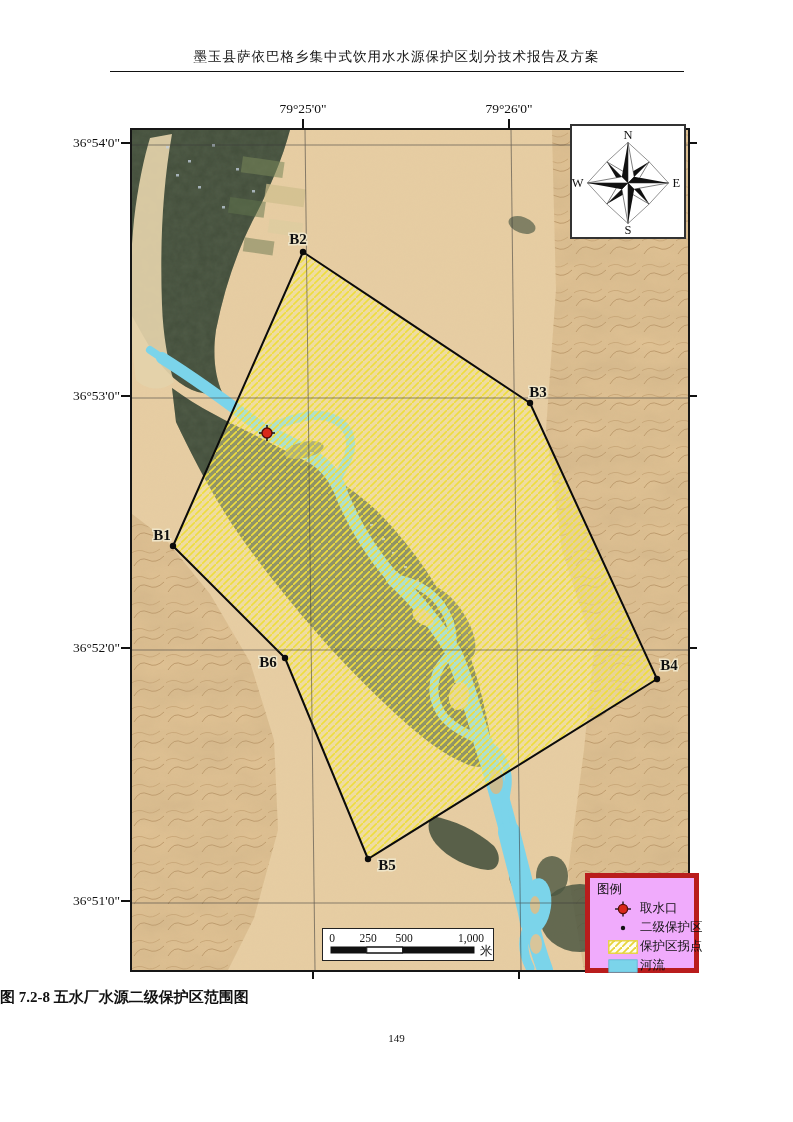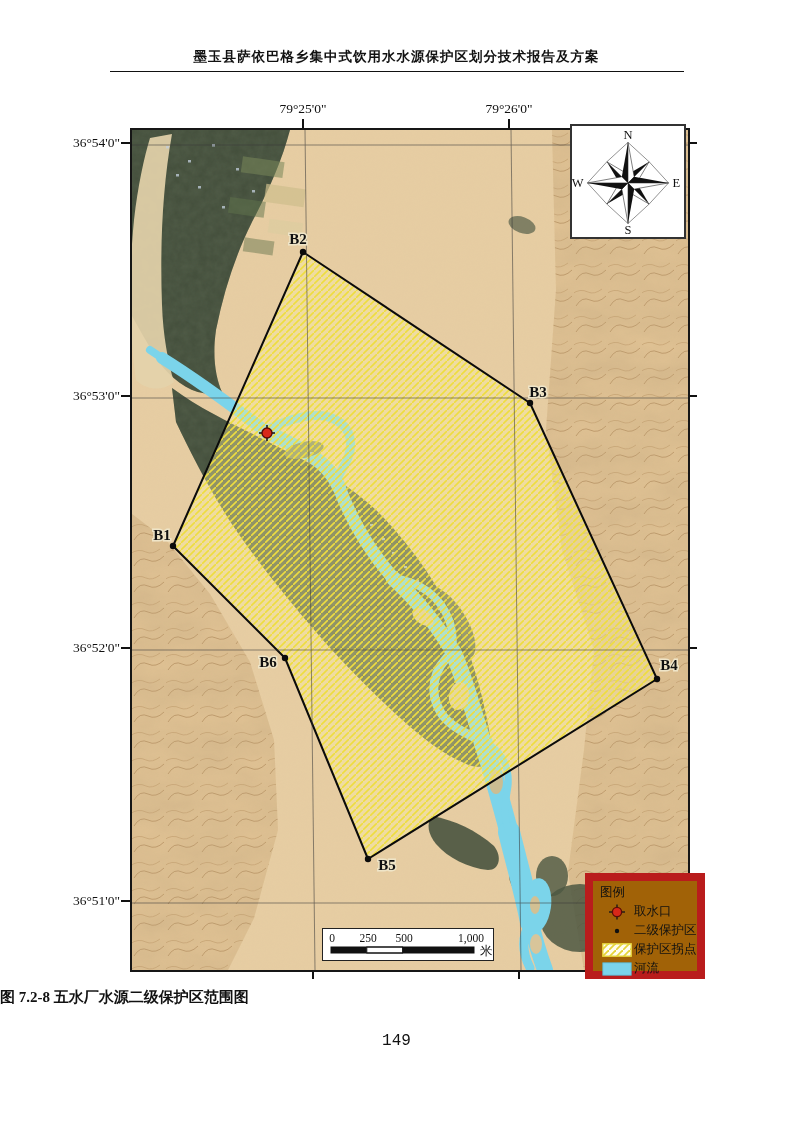--- a/index.html
+++ b/index.html
@@ -1,38 +1,38 @@
 <!DOCTYPE html>
 <html><head>
 <meta charset="utf-8">
 <style>
   html,body{margin:0;padding:0;background:#888;}
   .page{position:relative;width:793px;height:1122px;background:#ffffff;overflow:hidden;
         font-family:"Liberation Serif",serif;color:#111;}
   .hdr{position:absolute;top:48px;left:0;width:100%;text-align:center;
-       font-size:13.5px;letter-spacing:1px;font-weight:bold;}
+       font-size:13.5px;letter-spacing:1px;}
   .hdr-rule{position:absolute;top:71px;left:110px;width:574px;border-top:1.6px solid #111;}
   .lon-lbl{position:absolute;top:101px;width:90px;text-align:center;font-size:13.5px;}
   .lat-lbl{position:absolute;left:48px;width:72px;text-align:right;font-size:13.5px;}
   .tick{position:absolute;background:#111;}
   .map-frame{position:absolute;left:130px;top:128px;width:556px;height:840px;
              border:2px solid #161616;box-sizing:content-box;background:#e7cda2;}
   .compass-box{position:absolute;left:570px;top:124px;width:112px;height:111px;
                background:#fff;border:2px solid #333;}
   .legend-box{position:absolute;left:585px;top:873px;width:104px;height:90px;
-              background:#a16207;border:8px solid #b91c1c;font-size:12.5px;}
+              background:#f0abfc;border:5px solid #b91c1c;font-size:12.5px;}
   .legend-title{margin:3px 0 1px 7px;}
-  .legend-row{display:flex;align-items:center;height:19px;padding-left:7px;}
+  .legend-row{display:flex;align-items:center;height:19px;padding-left:16px;}
   .legend-sym{width:34px;display:flex;justify-content:center;align-items:center;flex:0 0 34px;}
   .legend-lab{white-space:nowrap;}
   .scalebar-box{position:absolute;left:322px;top:928px;width:170px;height:31px;
                 background:#fff;border:1.5px solid #222;}
   .caption{position:absolute;top:988px;left:0;width:100%;text-align:left;
            font-size:15px;font-weight:bold;}
-  .pageno{position:absolute;top:1032px;left:0;width:100%;text-align:center;font-size:16px;font-family:Liberation Mono, monospace;}
+  .pageno{position:absolute;top:1032px;left:0;width:100%;text-align:center;font-size:11px;}
   svg text{font-family:"Liberation Serif",serif;}
 </style>
 </head>
 <body>
 
 <div class="page">
 
   <div class="hdr">墨玉县萨依巴格乡集中式饮用水水源保护区划分技术报告及方案</div>
   <div class="hdr-rule"></div>
 

